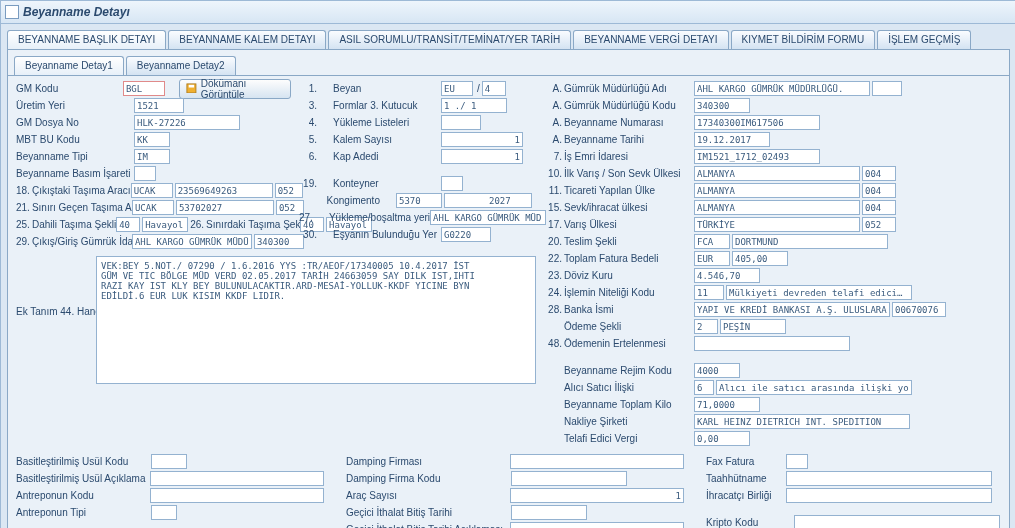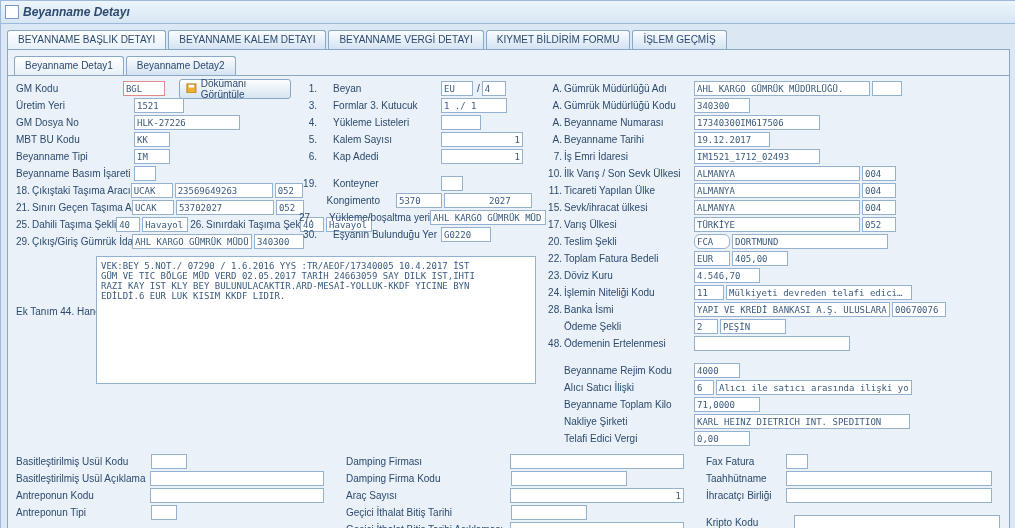--- a/index.html
+++ b/index.html
@@ -35,20 +35,21 @@
 
 <div class="window">
   <div class="titlebar">
     <span class="tc"></span>
     <span>Beyanname Detayı</span>
   </div>
 
   <div class="tabs-main">
     <div class="tab active">BEYANNAME BAŞLIK DETAYI</div>
     <div class="tab">BEYANNAME KALEM DETAYI</div>
+    <div class="tab">ASIL SORUMLU/TRANSİT/TEMİNAT/YER TARİH</div>
     <div class="tab">BEYANNAME VERGİ DETAYI</div>
     <div class="tab">KIYMET BİLDİRİM FORMU</div>
     <div class="tab">İŞLEM GEÇMİŞ</div>
   </div>
 
   <div class="panel">
     <div class="tabs-sub">
       <div class="tab active">Beyanname Detay1</div>
       <div class="tab">Beyanname Detay2</div>
     </div>
@@ -234,21 +235,21 @@
           </div>
         <div class="row">
             <span class="lnum">17.</span>
             <span class="lbl lblWr">Varış Ülkesi</span>
             <input class="f" style="width: 160px;" value="TÜRKİYE">
             <input class="f" style="width: 28px;" value="052">
           </div>
         <div class="row">
             <span class="lnum">20.</span>
             <span class="lbl lblWr">Teslim Şekli</span>
-            <input class="f" style="width: 30px; border-radius: 6px;" value="FCA">
+            <input class="f" style="width: 30px;" value="FCA">
             <input class="f" style="width: 150px;" value="DORTMUND">
           </div>
         <div class="row">
             <span class="lnum">22.</span>
             <span class="lbl lblWr">Toplam Fatura Bedeli</span>
             <input class="f" style="width: 30px;" value="EUR">
             <input class="f" style="width: 50px;" value="405,00">
           </div>
         <div class="row">
             <span class="lnum">23.</span>

